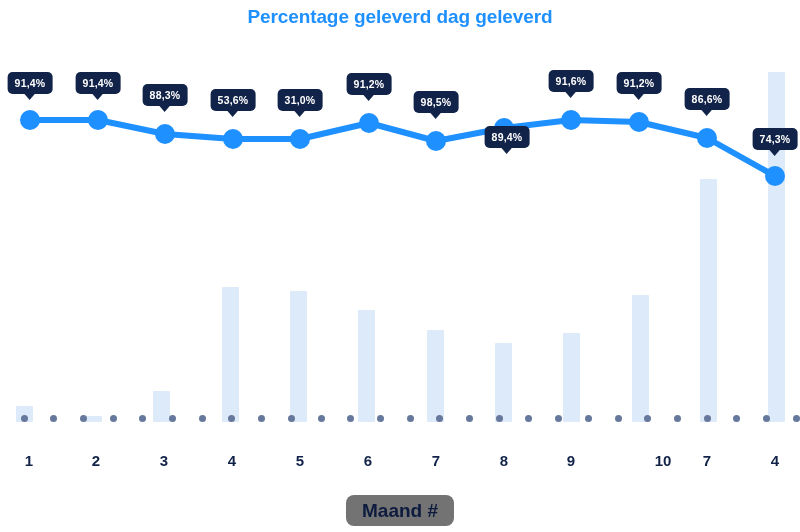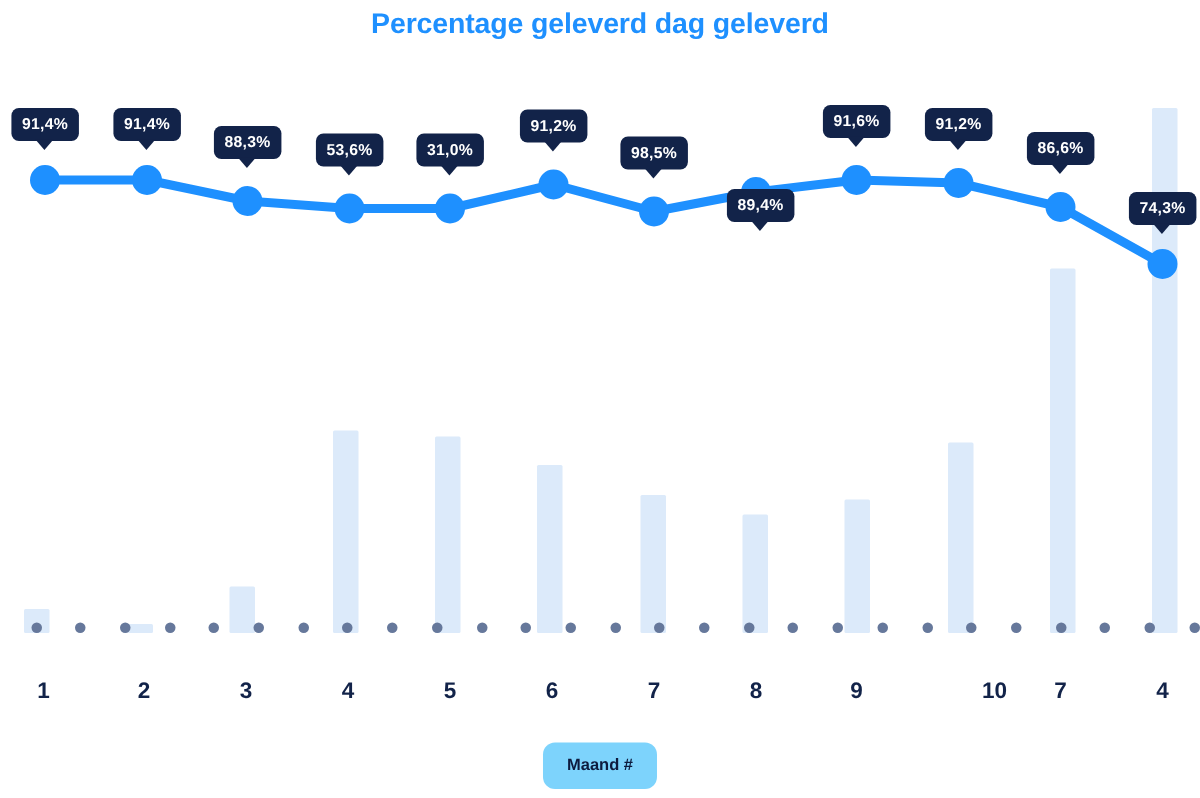--- a/index.html
+++ b/index.html
@@ -115,23 +115,23 @@
     font-size: 15px;
     font-weight: 700;
   }
 
   
   .axis-badge {
     position: absolute;
     left: 50%;
     top: 495px;
     transform: translateX(-50%);
-    background: #7dd3fc;
+    background: #737373;
     color: #0d1b3e;
-    font-size: 11px;
+    font-size: 19px;
     font-weight: 700;
     padding: 7px 16px;
     border-radius: 8px;
     line-height: 17px;
   }
 </style>
 </head>
 <body>
 
 <div id="chart-root">

